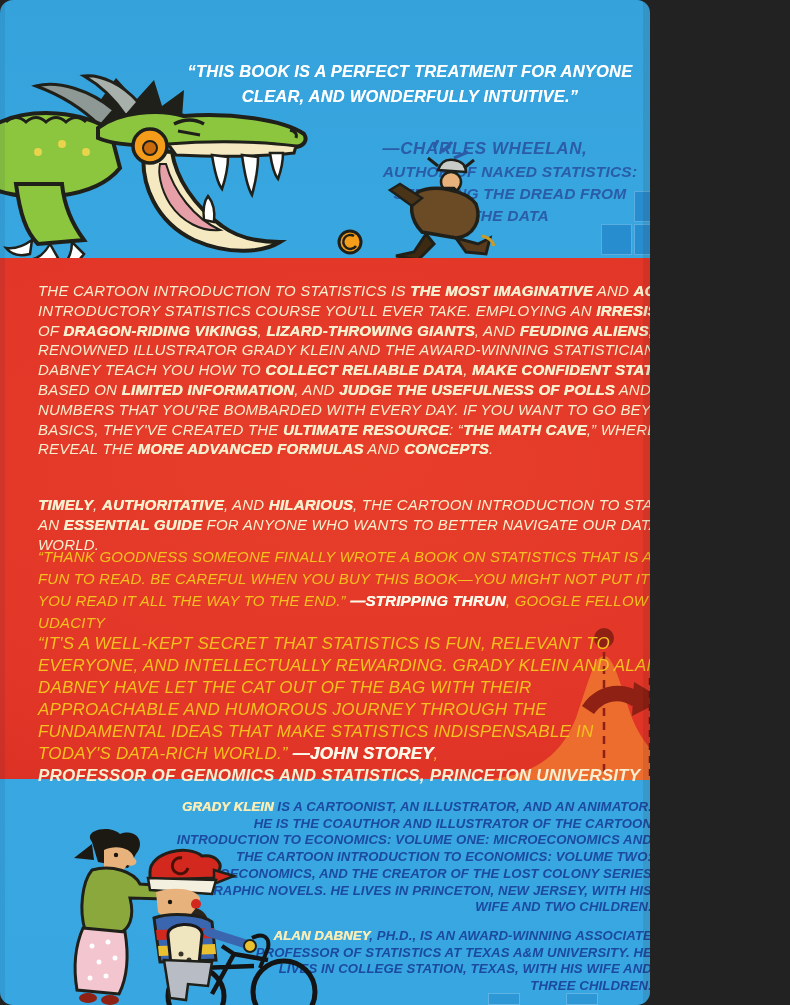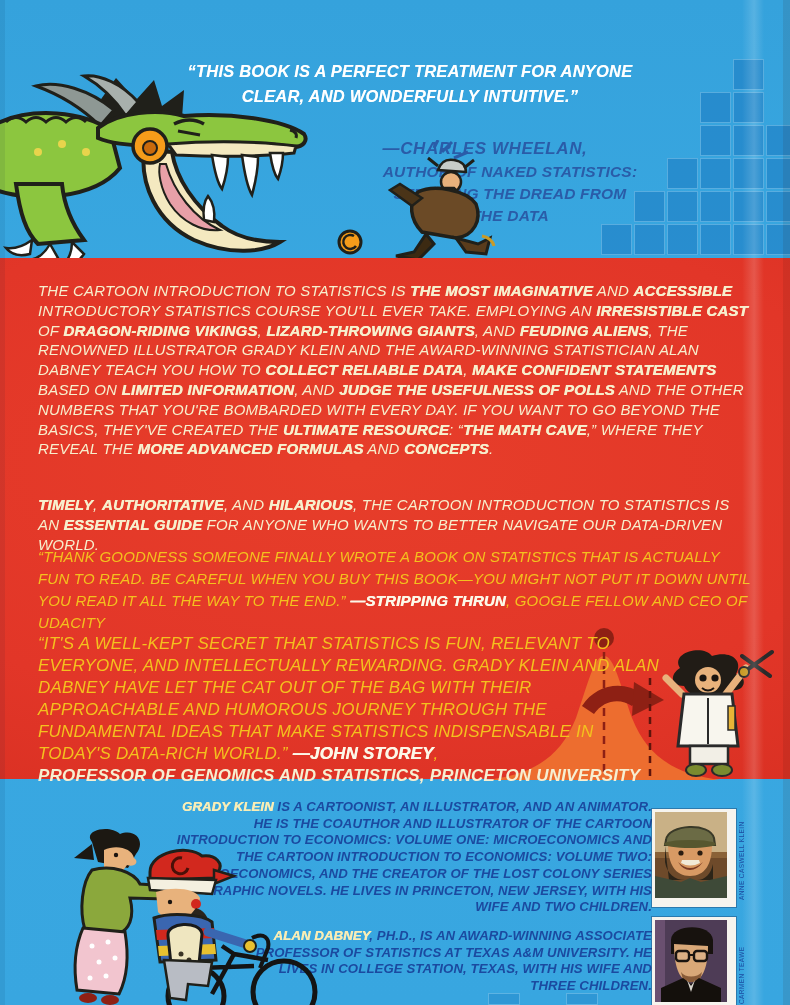--- a/index.html
+++ b/index.html
@@ -1,18 +1,18 @@
 <!DOCTYPE html>
 <html><head>
 <meta charset="utf-8">
 <style>
   html,body{margin:0;padding:0;background:#222;}
-  .cover{position:relative;width:790px;height:1005px;overflow:hidden;
+  .cover{position:relative;width:650px;height:1005px;overflow:hidden;
     background:linear-gradient(180deg,#35a2dc 0%,#3aa9e2 40%,#38a6e0 100%);
-    font-family:"Liberation Sans",sans-serif;font-style:italic;}
+    font-family:"Liberation Sans",sans-serif;font-style:italic;border-radius:13px;}
   .abs{position:absolute;}
   .comic{font-style:italic;letter-spacing:.2px;}
   
   .top-quote{left:148px;top:59px;width:524px;text-align:center;color:#ffffff;
     font-weight:700;font-size:16.5px;line-height:25px;text-shadow:0 0 .5px rgba(255,255,255,.6);}
   .attr-name{left:285px;top:139px;width:400px;text-align:center;color:#2a5ca8;
     font-weight:700;font-size:17px;letter-spacing:.6px;}
   .attr-role{left:310px;top:161px;width:400px;text-align:center;color:#2a5ca8;
     font-weight:700;font-size:15.5px;line-height:22px;}
   

